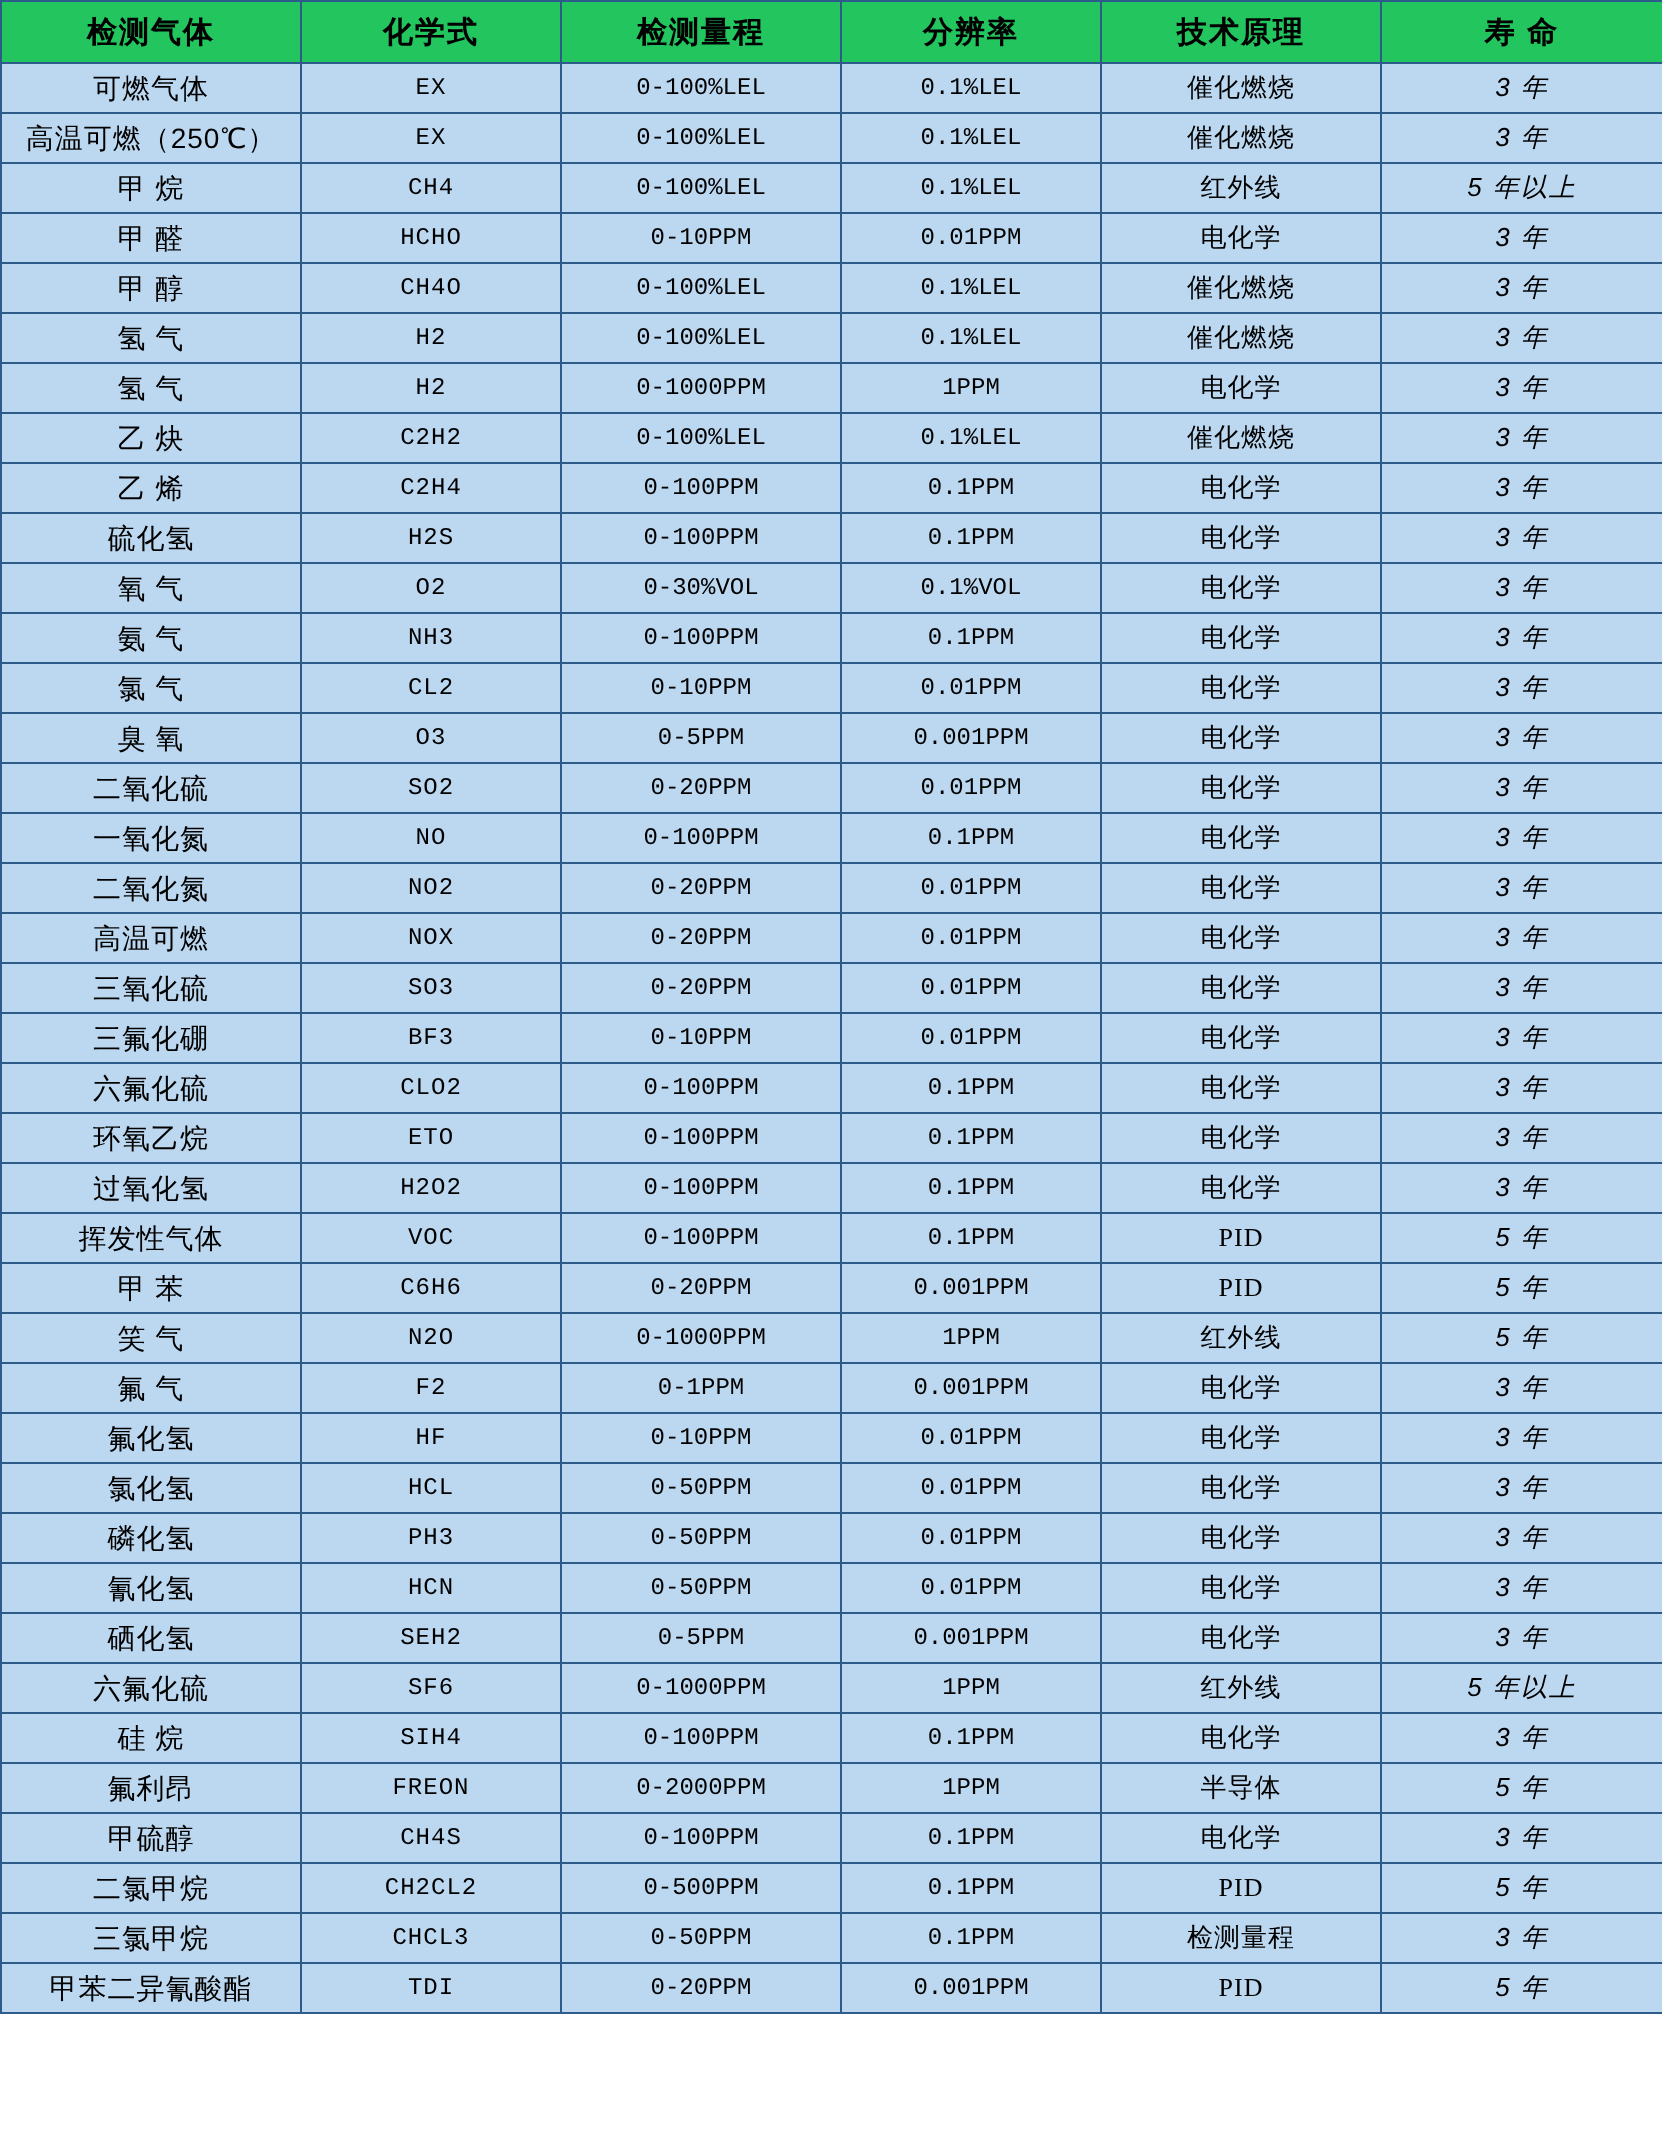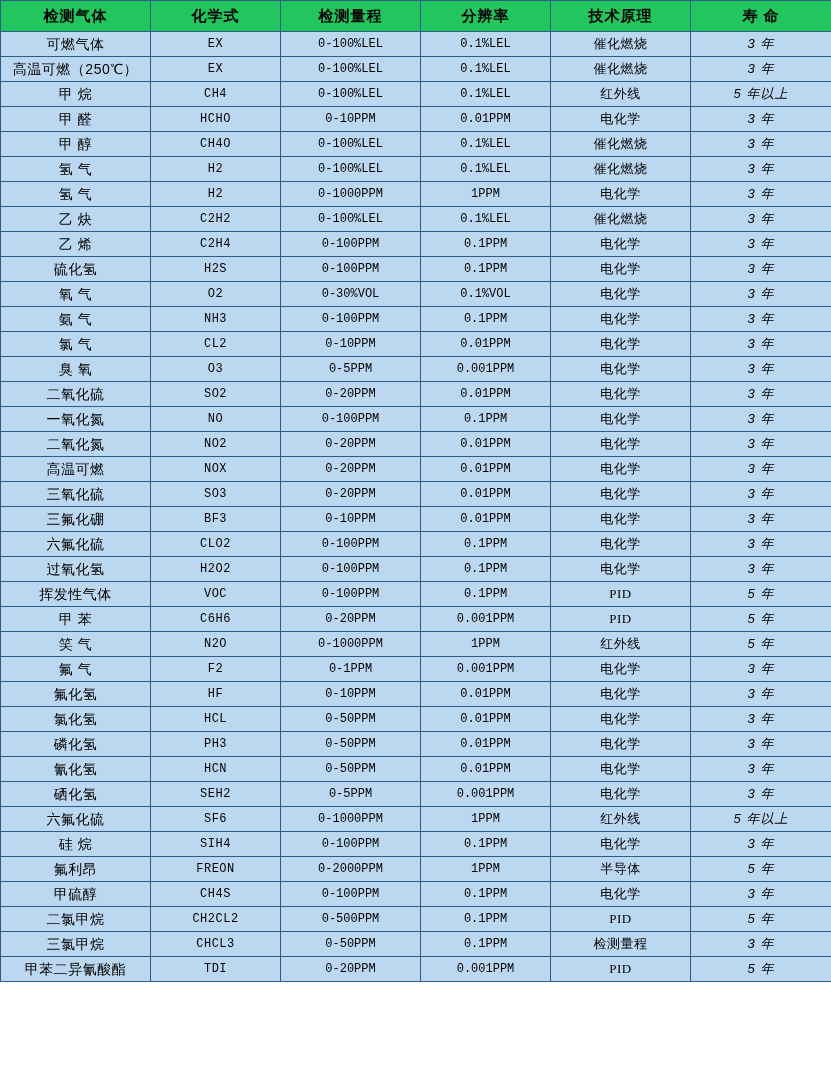--- a/index.html
+++ b/index.html
@@ -256,20 +256,28 @@
       </tr>
       <tr>
         <td class="name">六氟化硫</td>
         <td class="formula">CLO2</td>
         <td class="range">0-100PPM</td>
         <td class="res">0.1PPM</td>
         <td class="tech">电化学</td>
         <td class="life">3 年</td>
       </tr>
       <tr>
+        <td class="name">环氧乙烷</td>
+        <td class="formula">ETO</td>
+        <td class="range">0-100PPM</td>
+        <td class="res">0.1PPM</td>
+        <td class="tech">电化学</td>
+        <td class="life">3 年</td>
+      </tr>
+      <tr>
         <td class="name">过氧化氢</td>
         <td class="formula">H2O2</td>
         <td class="range">0-100PPM</td>
         <td class="res">0.1PPM</td>
         <td class="tech">电化学</td>
         <td class="life">3 年</td>
       </tr>
       <tr>
         <td class="name">挥发性气体</td>
         <td class="formula">VOC</td>

